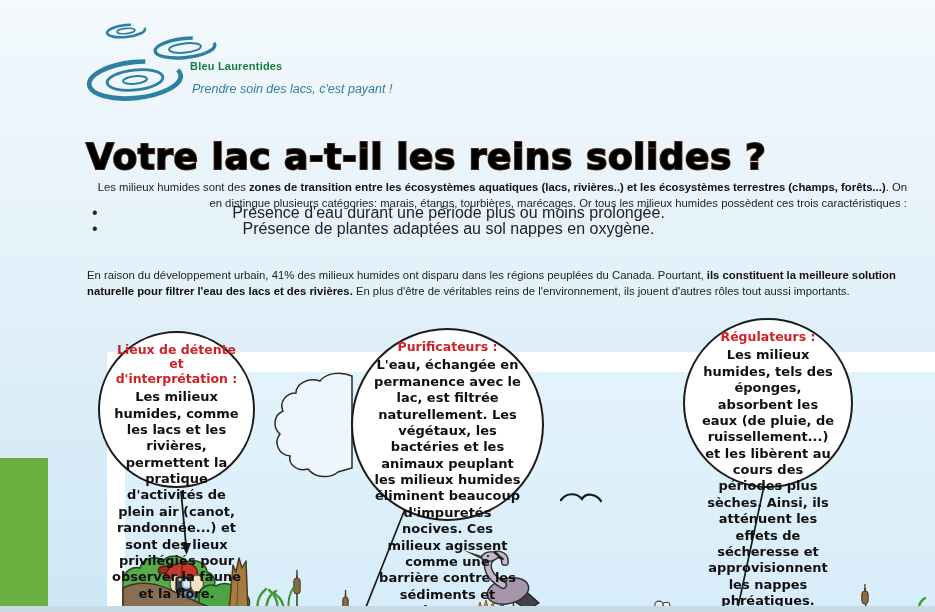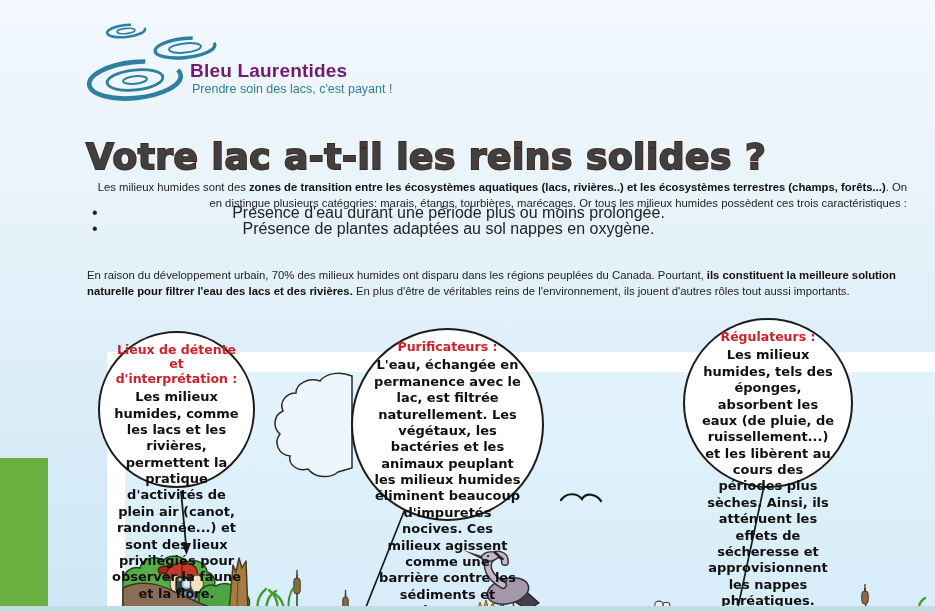--- a/index.html
+++ b/index.html
@@ -3,28 +3,28 @@
 <meta charset="utf-8">
 <style>
   html,body{margin:0;padding:0;}
   body{
     width:935px;height:612px;position:relative;overflow:hidden;
     font-family:"Liberation Sans",sans-serif;
     background:linear-gradient(180deg,#f3f9fd 0%,#e6f2fa 38%,#cde7f6 100%);
   }
   
   .logo-svg{position:absolute;left:82px;top:18px;width:140px;height:90px;}
-  .brand{position:absolute;left:190px;top:60px;font-size:19px;font-weight:bold;color:#701a75;letter-spacing:.2px;}
-  .tagline{position:absolute;left:192px;top:82px;font-size:12.5px;color:#2e7fa1;}
+  .brand{position:absolute;left:190px;top:60px;font-size:11px;font-weight:bold;color:#15803d;letter-spacing:.2px;}
+  .tagline{position:absolute;left:192px;top:82px;font-size:12.5px;font-style:italic;color:#2e7fa1;}
   
   .main-title{
     position:absolute;left:86px;top:112px;width:720px;
     font-family:"DejaVu Sans",sans-serif;
     font-size:36px;font-weight:bold;letter-spacing:.5px;
-    color:#404040;-webkit-text-stroke:1.8px #44291b;paint-order:stroke fill;
+    color:#000000;-webkit-text-stroke:1.8px #44291b;paint-order:stroke fill;
   }
   
   .copy{position:absolute;left:87px;width:820px;font-size:11.3px;line-height:15.5px;color:#232323;}
   .copy .bold{font-weight:bold;color:#101010;}
   #para1{top:169px;text-align:right;}
   #para2{top:257px;}
   ul.bullets{position:absolute;left:92px;top:205px;margin:0;padding:0;list-style:none;width:700px;}
   ul.bullets li{font-size:16px;line-height:15.5px;color:#232323;padding-left:13px;position:relative;text-align:center;}
   ul.bullets li::before{content:"•";position:absolute;left:0;top:0;color:#232323;}
   
@@ -65,21 +65,21 @@
 <div class="brand">Bleu Laurentides</div>
 <div class="tagline">Prendre soin des lacs, c'est payant !</div>
 
 <h1 class="main-title">Votre lac a-t-il les reins solides ?</h1>
 
 <p class="copy" id="para1"><span>Les milieux humides sont des </span><span class="bold">zones de transition entre les écosystèmes aquatiques (lacs, rivières..) et les écosystèmes terrestres (champs, forêts...)</span><span>. On en distingue plusieurs catégories: marais, étangs, tourbières, marécages. Or tous les milieux humides possèdent ces trois caractéristiques :</span></p>
 <ul class="bullets">
     <li>Présence d'eau durant une période plus ou moins prolongée.</li>
     <li>Présence de plantes adaptées au sol nappes en oxygène.</li>
   </ul>
-<p class="copy" id="para2"><span>En raison du développement urbain, 70% des milieux humides ont disparu dans les régions peuplées du Canada. Pourtant, </span><span class="bold">ils constituent la meilleure solution naturelle pour filtrer l'eau des lacs et des rivières.</span><span> En plus d'être de véritables reins de l'environnement, ils jouent d'autres rôles tout aussi importants.</span></p>
+<p class="copy" id="para2"><span>En raison du développement urbain, 41% des milieux humides ont disparu dans les régions peuplées du Canada. Pourtant, </span><span class="bold">ils constituent la meilleure solution naturelle pour filtrer l'eau des lacs et des rivières.</span><span> En plus d'être de véritables reins de l'environnement, ils jouent d'autres rôles tout aussi importants.</span></p>
 
 <div class="band"></div>
 <div class="side-strip"></div>
 <div class="sky"></div>
 <div class="green-block"></div>
 <div class="water-strip"></div>
 
 <svg id="illu" viewBox="0 0 935 612" aria-hidden="true">
 
   <path d="M352,376 C340,371 326,373 320,381 C308,377 296,384 296,393

